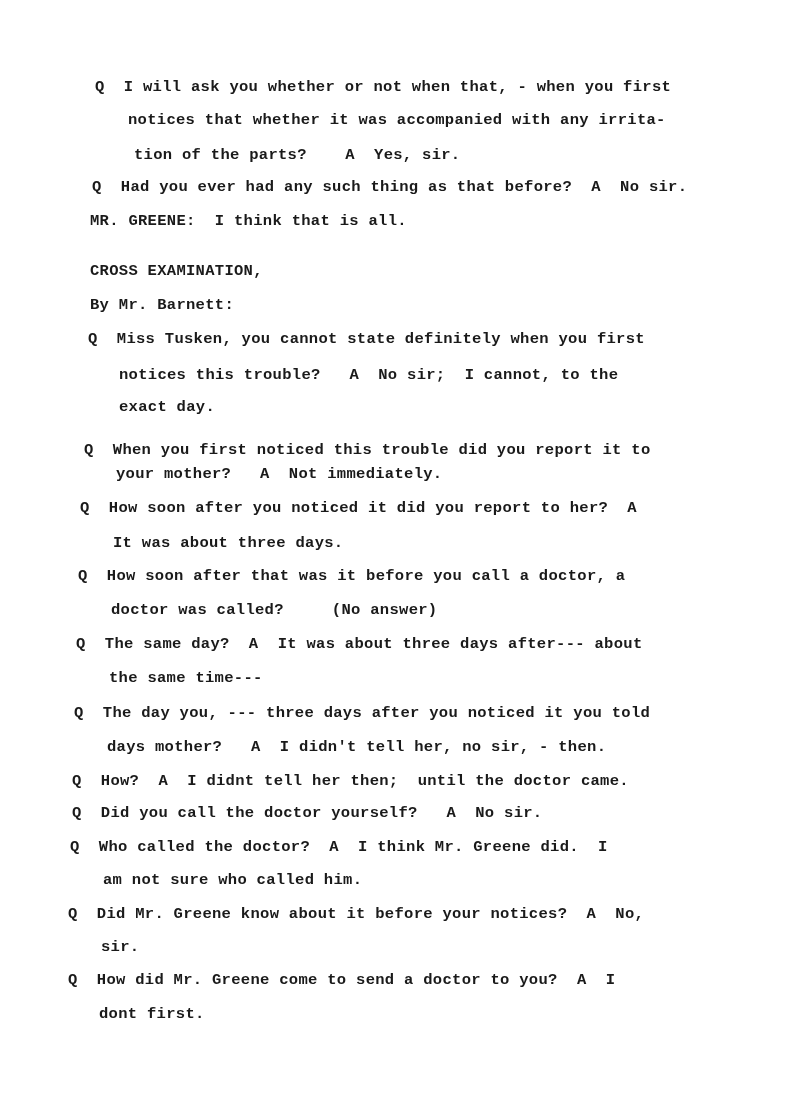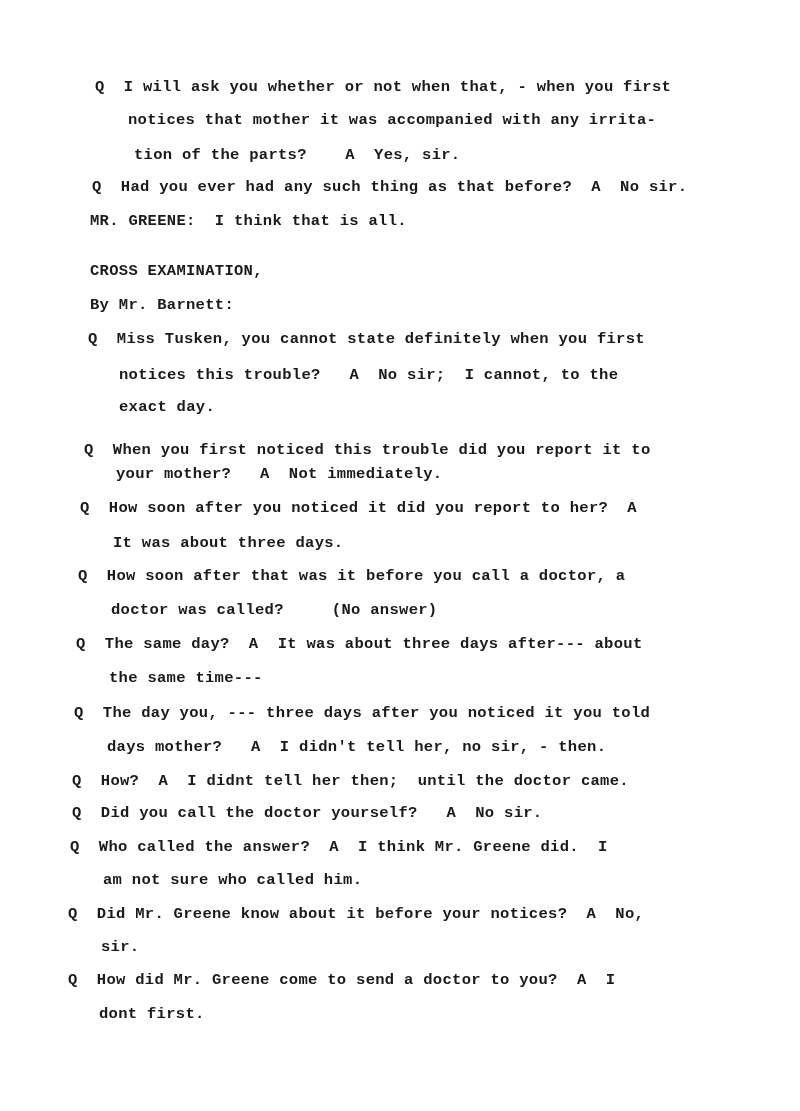--- a/index.html
+++ b/index.html
@@ -7,41 +7,41 @@
            font-family: "Liberation Mono", "DejaVu Sans Mono", monospace;
            color: #1a1a1a; font-size: 15.5px; font-weight: bold; letter-spacing: 0.3px; }
     .line { position: absolute; white-space: pre; }
     .page-num { position: absolute; left: 0; width: 720px; text-align: center; margin-top: 47px; }
   </style>
 </head>
 <body>
 
 <div id="page">
     <div class="line" style="left: 95px; top: 78px;">Q  I will ask you whether or not when that, - when you first</div>
-    <div class="line" style="left: 128px; top: 111px;">notices that mother it was accompanied with any irrita-</div>
+    <div class="line" style="left: 128px; top: 111px;">notices that whether it was accompanied with any irrita-</div>
     <div class="line" style="left: 128px; top: 146px; margin-left: 6px;">tion of the parts?    A  Yes, sir.</div>
     <div class="line" style="left: 92px; top: 178px;">Q  Had you ever had any such thing as that before?  A  No sir.</div>
     <div class="line" style="left: 90px; top: 212px;">MR. GREENE:  I think that is all.</div>
     <div class="line" style="left: 90px; top: 262px;">CROSS EXAMINATION,</div>
     <div class="line" style="left: 90px; top: 296px;">By Mr. Barnett:</div>
     <div class="line" style="left: 88px; top: 330px;">Q  Miss Tusken, you cannot state definitely when you first</div>
     <div class="line" style="left: 119px; top: 366px;">notices this trouble?   A  No sir;  I cannot, to the</div>
     <div class="line" style="left: 119px; top: 398px;">exact day.</div>
     <div class="line" style="left: 84px; top: 433px; margin-top: 8px;">Q  When you first noticed this trouble did you report it to</div>
     <div class="line" style="left: 116px; top: 465px;">your mother?   A  Not immediately.</div>
     <div class="line" style="left: 80px; top: 499px;">Q  How soon after you noticed it did you report to her?  A</div>
     <div class="line" style="left: 113px; top: 534px;">It was about three days.</div>
     <div class="line" style="left: 78px; top: 567px;">Q  How soon after that was it before you call a doctor, a</div>
     <div class="line" style="left: 111px; top: 601px;">doctor was called?     (No answer)</div>
     <div class="line" style="left: 76px; top: 635px;">Q  The same day?  A  It was about three days after--- about</div>
     <div class="line" style="left: 109px; top: 669px;">the same time---</div>
     <div class="line" style="left: 74px; top: 704px;">Q  The day you, --- three days after you noticed it you told</div>
     <div class="line" style="left: 107px; top: 738px;">days mother?   A  I didn't tell her, no sir, - then.</div>
     <div class="line" style="left: 72px; top: 772px;">Q  How?  A  I didnt tell her then;  until the doctor came.</div>
     <div class="line" style="left: 72px; top: 804px;">Q  Did you call the doctor yourself?   A  No sir.</div>
-    <div class="line" style="left: 70px; top: 838px;">Q  Who called the answer?  A  I think Mr. Greene did.  I</div>
+    <div class="line" style="left: 70px; top: 838px;">Q  Who called the doctor?  A  I think Mr. Greene did.  I</div>
     <div class="line" style="left: 103px; top: 871px;">am not sure who called him.</div>
     <div class="line" style="left: 68px; top: 905px;">Q  Did Mr. Greene know about it before your notices?  A  No,</div>
     <div class="line" style="left: 101px; top: 938px;">sir.</div>
     <div class="line" style="left: 68px; top: 971px;">Q  How did Mr. Greene come to send a doctor to you?  A  I</div>
     <div class="line" style="left: 99px; top: 1005px;">dont first.</div>
   </div>
 <div class="page-num" style="top:1072px;">-240-</div>
 
 </body></html>

